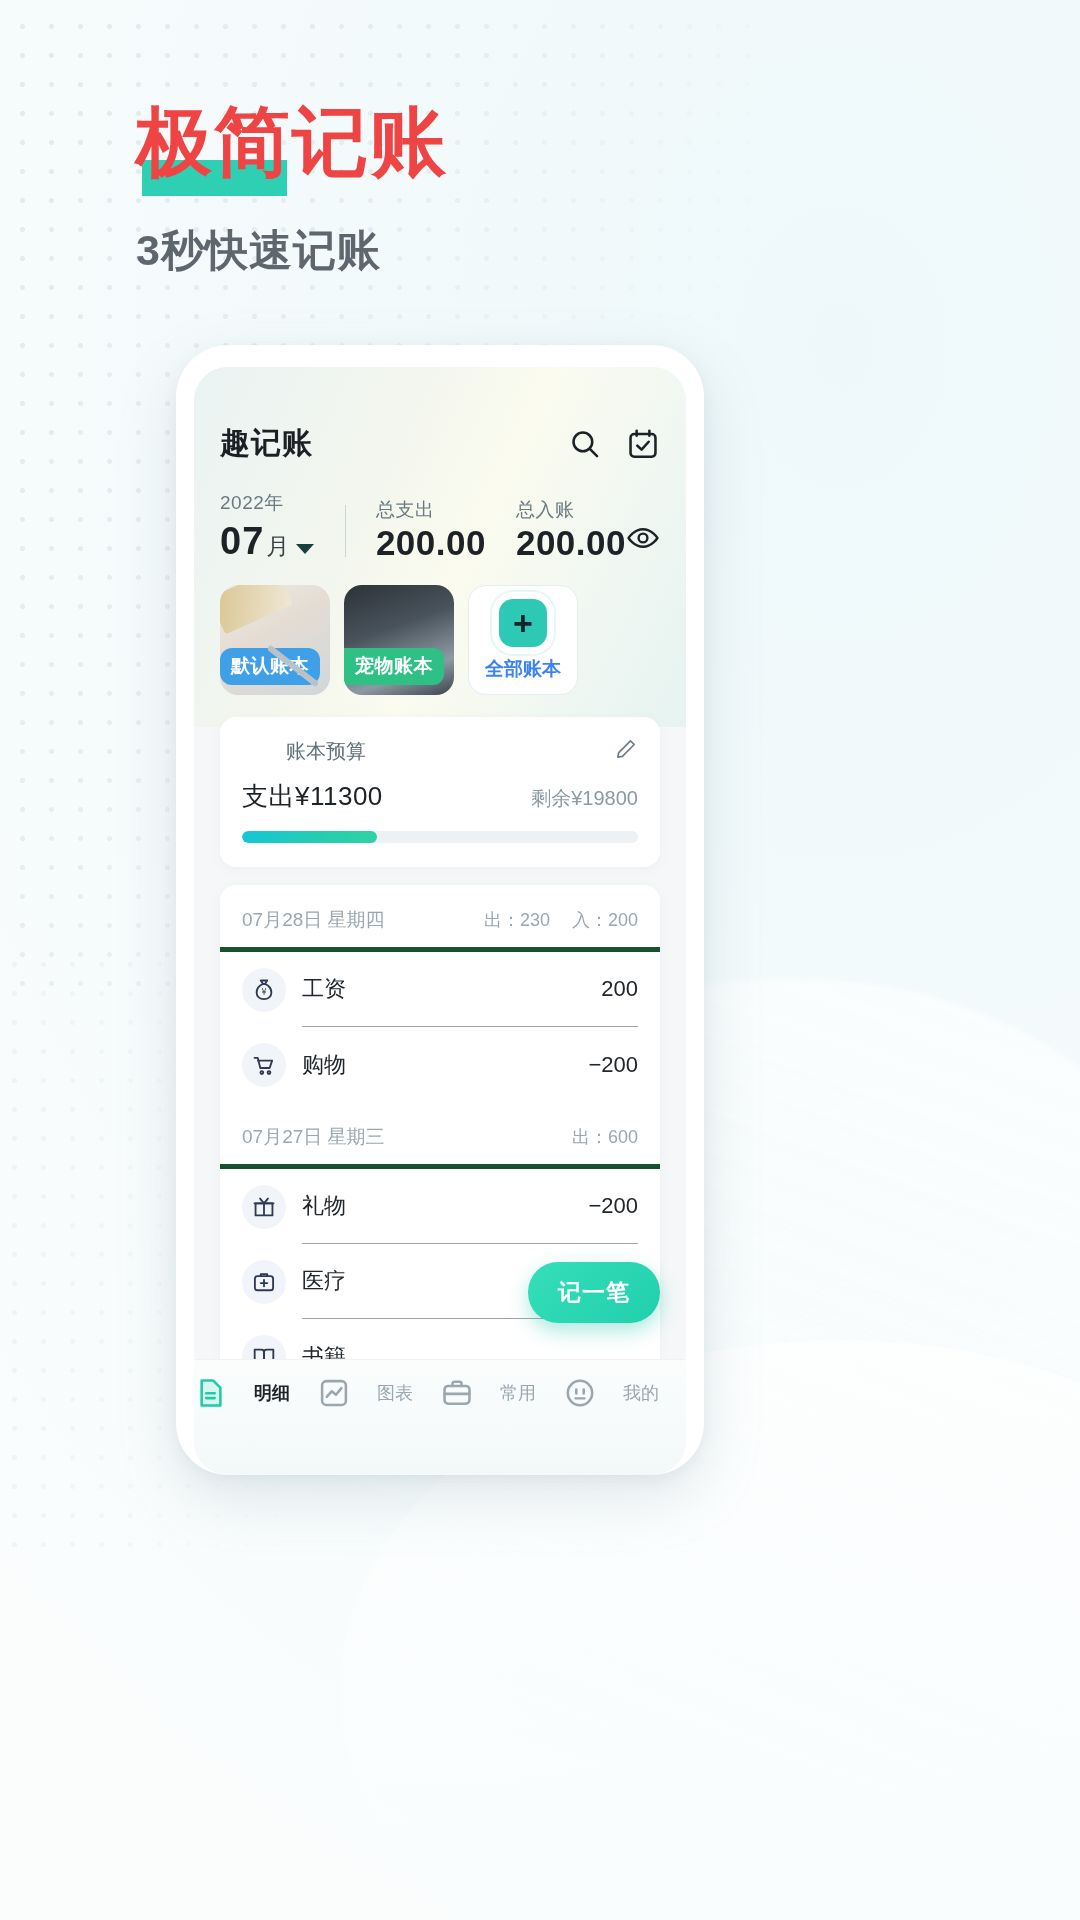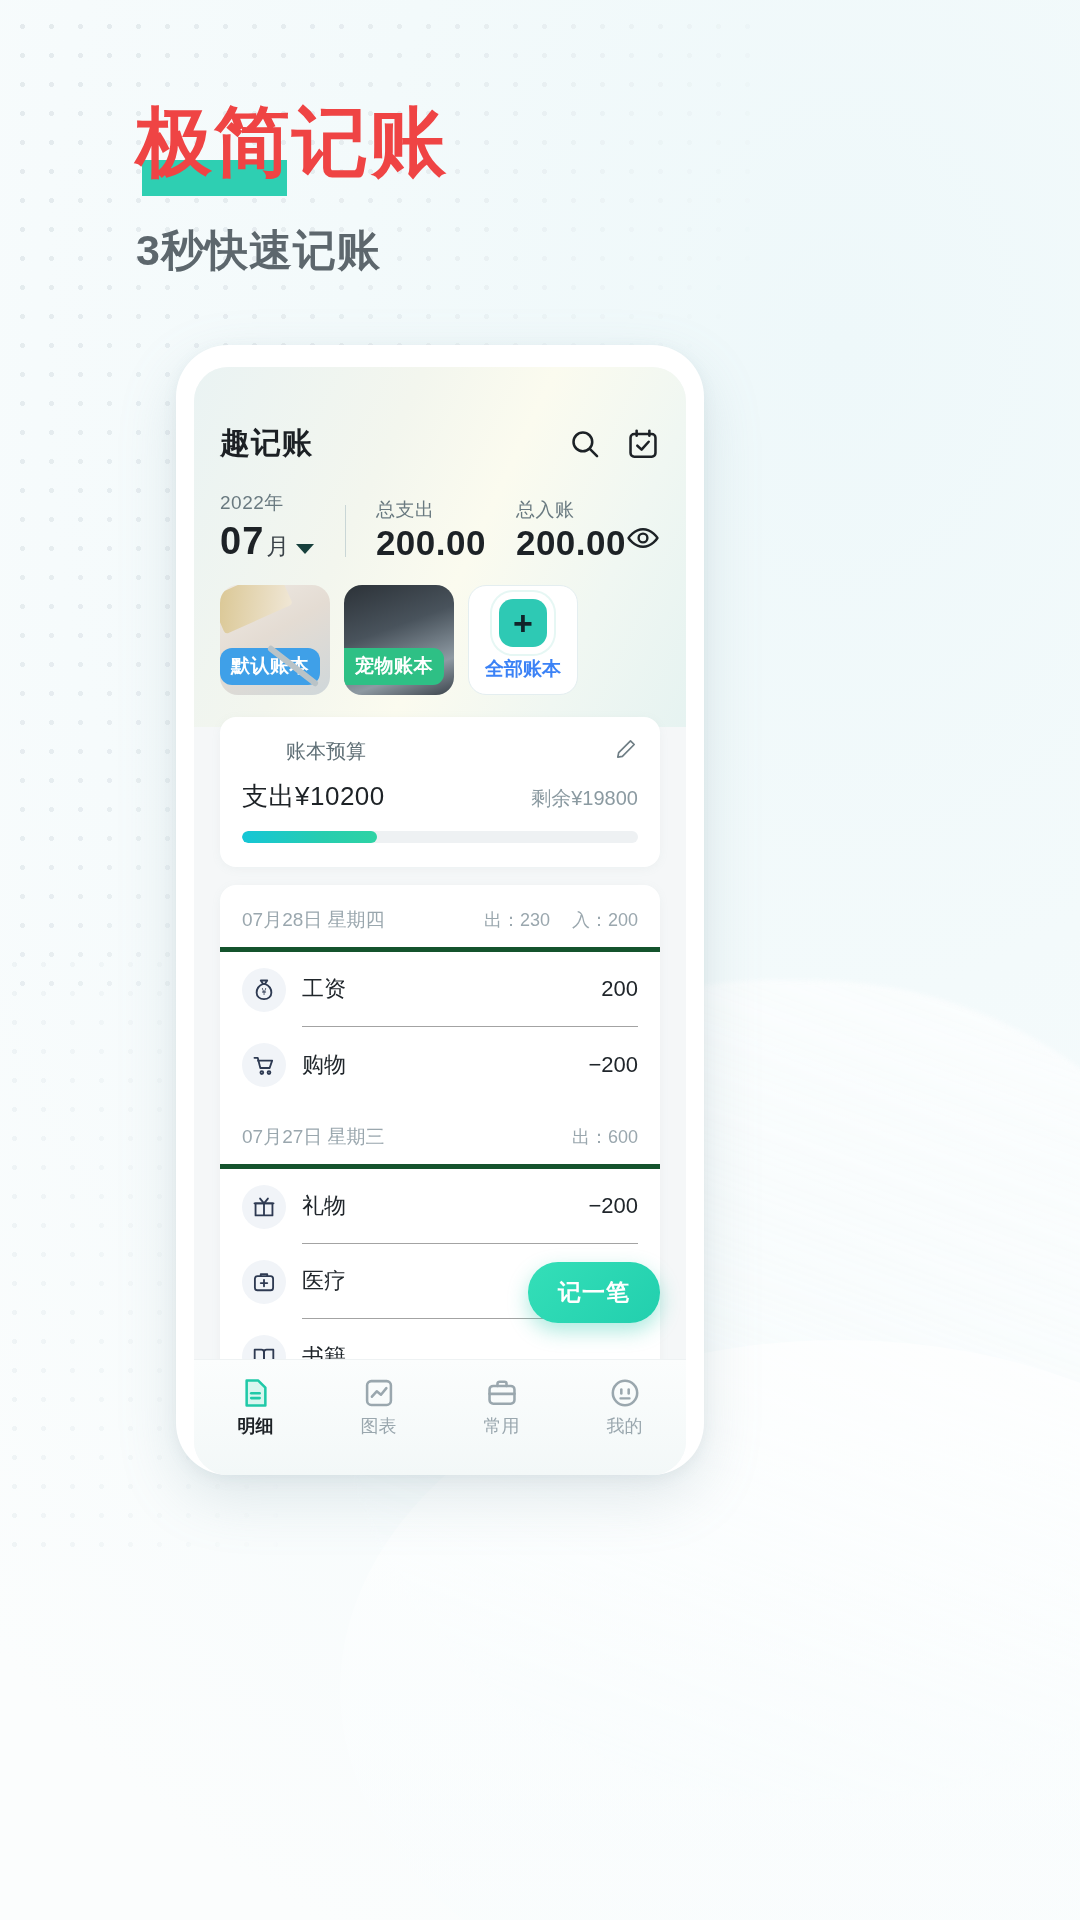--- a/index.html
+++ b/index.html
@@ -236,21 +236,21 @@
   }
 
   
   .tabbar{
     position:absolute; left:0; right:0; bottom:0; height:116px; z-index:5;
     background:linear-gradient(180deg,#fbfdfd 0%, #f3f8f8 100%);
     border-top:1px solid #eef2f3;
     display:flex; align-items:flex-start; padding-top:16px;
   }
   .tab{
-    flex:1; display:flex; flex-direction:column; align-items:center; gap:4px;
+    flex:1; display:flex; flex-direction:row; align-items:center; gap:26px;
   }
   .tab-lab{ font-size:18px; color:#9aa7ae;}
   .tab.active .tab-lab{ color:#1d2226; font-weight:bold;}
 </style>
 </head>
 <body>
 
 <div id="bg-base"></div>
 <div id="bg-dots"></div>
 <div id="bg-dots2"></div>
@@ -334,21 +334,21 @@
       <div class="card budget-card">
         <div class="budget-top">
           <span class="budget-title">账本预算</span>
           <span>
             <svg width="24" height="24" viewBox="0 0 24 24" fill="none" stroke="#6f7e85" stroke-width="1.7" stroke-linecap="round" stroke-linejoin="round">
               <path d="M16.5 3.8l3.7 3.7L8.4 19.3l-4.6.9.9-4.6z"></path>
             </svg>
           </span>
         </div>
         <div class="budget-mid">
-          <span class="budget-spent">支出¥10200</span>
+          <span class="budget-spent">支出¥11300</span>
           <span class="budget-left">剩余¥19800</span>
         </div>
         <div class="progress">
           <div class="progress-fill" id="budget-fill" style="width: 34%;"></div>
         </div>
       </div>
 
       <div class="card tx-card">
 
         <div>

